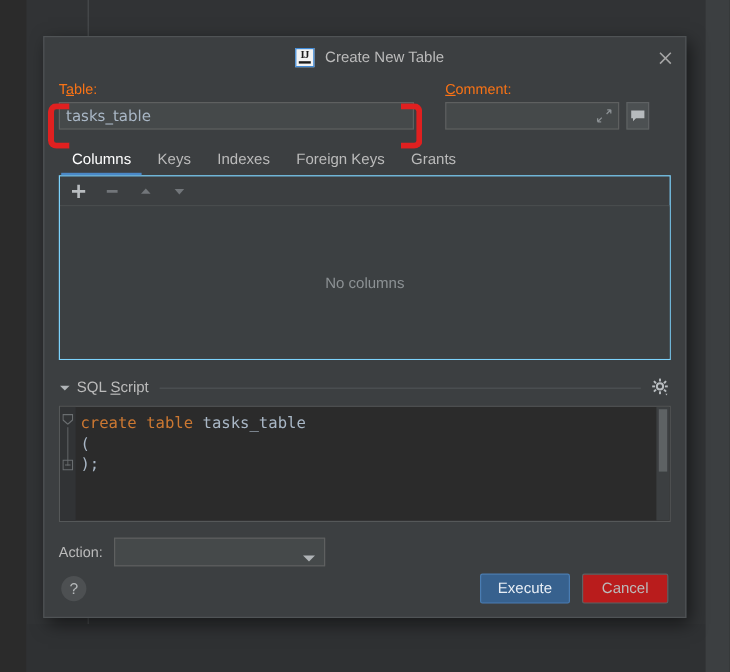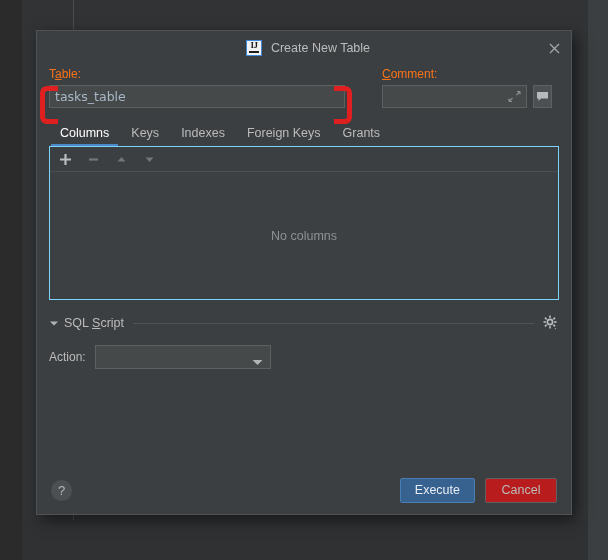--- a/index.html
+++ b/index.html
@@ -118,21 +118,21 @@
     margin-bottom: 4px;
     display: block;
   }
   .field-label u { text-decoration: underline; }
 
   #fields-row {
     display: flex;
     align-items: flex-end;
   }
   #table-field-group { width: 296px; }
-  #comment-field-group { margin-left: 37px; width: 170px; }
+  #comment-field-group { margin-left: 26px; width: 170px; }
 
   .text-input {
     height: 23px;
     background: #45494a;
     border: 1px solid #5e6060;
     box-sizing: border-box;
     display: flex;
     align-items: center;
     padding: 0 5px;
     font-size: 12.5px;
@@ -510,20 +510,38 @@
             <rect x="2" y="2.3" width="1.6" height="2.4" transform="rotate(-45 2.8 3.5)"></rect>
             <rect x="10.4" y="9.3" width="1.6" height="2.4" transform="rotate(-45 11.2 10.5)"></rect>
             <rect x="10.4" y="2.3" width="1.6" height="2.4" transform="rotate(45 11.2 3.5)"></rect>
             <rect x="2" y="9.3" width="1.6" height="2.4" transform="rotate(45 2.8 10.5)"></rect>
           </g>
           <path d="M11.5 13.2 L13.2 13.2 L12.35 14.6 Z" fill="#b9bdc0"></path>
         </svg>
       </span>
     </div>
 
+    <div id="sql-editor">
+      <div id="sql-gutter">
+        <svg class="fold-marker" style="top:6px;" viewBox="0 0 9 9">
+          <path d="M0.5 0.5 H8.5 V5 L4.5 8.5 L0.5 5 Z" fill="none" stroke="#6a6e70" stroke-width="1"></path>
+        </svg>
+        <div id="gutter-line"></div>
+        <svg class="fold-marker" style="top:44px;" viewBox="0 0 9 9">
+          <path d="M0.5 0.5 H8.5 V8.5 H0.5 Z" fill="none" stroke="#6a6e70" stroke-width="1"></path>
+          <path d="M2.2 4.5 H6.8" stroke="#6a6e70" stroke-width="1"></path>
+        </svg>
+      </div>
+      <div id="sql-code"><span class="kw">create table </span><span class="ident">tasks_table</span>
+<span class="punct">(</span>
+<span class="punct">);</span></div>
+      <div id="sql-scrollbar-track">
+        <div id="sql-scrollbar-thumb"></div>
+      </div>
+    </div>
 
     <div id="action-row">
       <span id="action-label">Action:</span>
       <div id="action-select">
         <span id="action-select-arrow">
           <svg width="11" height="7" viewBox="0 0 11 7">
             <path d="M0.5 1 L5.5 6 L10.5 1 Z" fill="#b0b4b7"></path>
           </svg>
         </span>
       </div>

